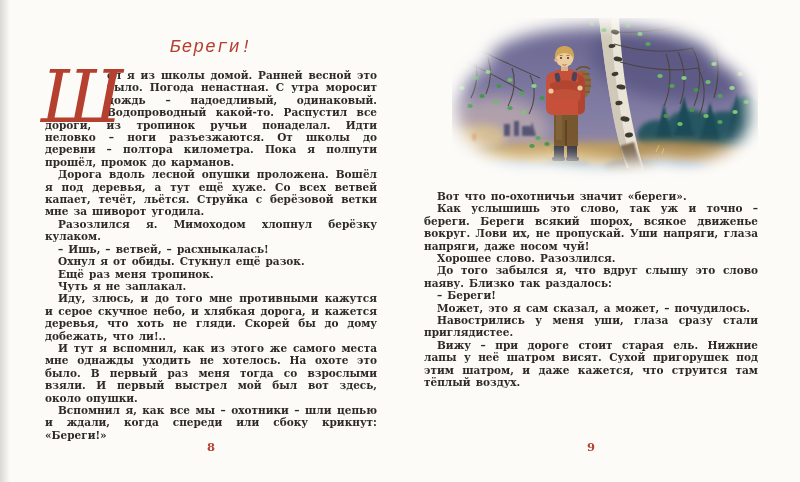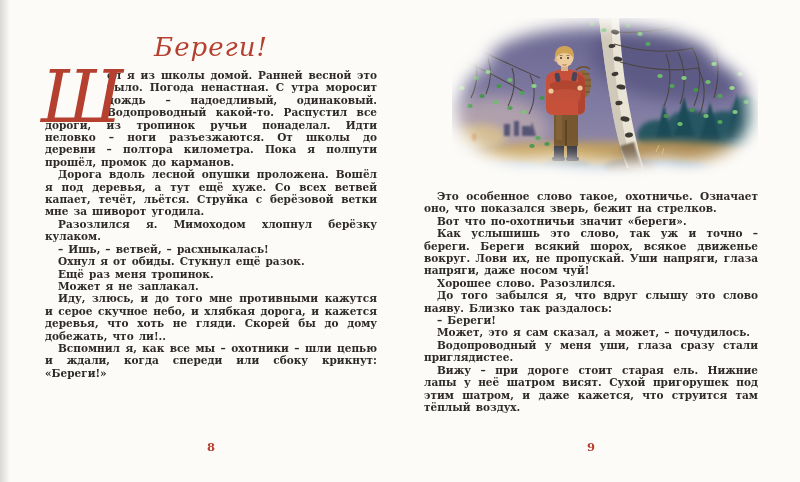--- a/index.html
+++ b/index.html
@@ -9,22 +9,22 @@
     position:relative; width:800px; height:482px; overflow:hidden;
     background:var(--paper);
     font-family:"DejaVu Serif","Liberation Serif",serif;
   }
   .page-edge-left{
     position:absolute; left:0; top:0; width:10px; height:482px;
     background:linear-gradient(90deg, rgba(190,188,184,.55), rgba(190,188,184,0));
   }
   .story-title{
     position:absolute; left:45px; top:32px; width:332px;
-    text-align:center; font-style:italic; font-size:26px; line-height:30px;
-    color:var(--accent-red); letter-spacing:1px;
+    text-align:center; font-style:italic; font-size:18px; line-height:30px;
+    color:var(--accent-red); letter-spacing:1px;font-family:Liberation Mono, monospace;
   }
   .col{
     position:absolute; width:332px;
     font-size:10.5px; line-height:12.4px; font-weight:bold;
     color:var(--ink); text-align:justify; word-spacing:1.4px;
   }
   .col-left{ left:45px; top:69px; }
   .col-right{ left:424px; top:190px; width:334px; }
   .col p{ text-indent:13px; }
   .col p.no-indent{ text-indent:0; }
@@ -53,22 +53,23 @@
   <p class="no-indent" style="position:relative;">
     <span class="dc">
         <b>Ш</b>
       </span><span>ёл я из школы домой. Ранней весной это было. Погода ненастная. С утра моросит дождь – надоедливый, одинаковый. Водопроводный какой-то. Распустил все дороги, из тропинок ручьи понаделал. Идти неловко – ноги разъезжаются. От школы до деревни – полтора километра. Пока я полпути прошёл, промок до карманов.</span>
   </p>
   <p>Дорога вдоль лесной опушки проложена. Вошёл я под деревья, а тут ещё хуже. Со всех ветвей капает, течёт, льётся. Струйка с берёзовой ветки мне за шиворот угодила.</p>
   <p>Разозлился я. Мимоходом хлопнул берёзку кулаком.</p>
   <p>– Ишь, – ветвей, – расхныкалась!</p>
   <p>Охнул я от обиды. Стукнул ещё разок.</p>
   <p>Ещё раз меня тропинок.</p>
-  <p>Может я не заплакал.</p>
+  <p>Чуть я не заплакал.</p>
   <p>Иду, злюсь, и до того мне противными кажутся и серое скучное небо, и хлябкая дорога, и кажется деревья, что хоть не гляди. Скорей бы до дому добежать, что ли!..</p>
+  <p>И тут я вспомнил, как из этого же самого места мне однажды уходить не хотелось. На охоте это было. В первый раз меня тогда со взрослыми взяли. И первый выстрел мой был вот здесь, около опушки.</p>
   <p>Вспомнил я, как все мы – охотники – шли цепью и ждали, когда спереди или сбоку крикнут: «Береги!»</p>
 </div>
 <div class="pageno pageno-left">8</div>
 
 <svg class="illo" viewBox="0 0 306 166" xmlns="http://www.w3.org/2000/svg">
   <defs>
     <linearGradient id="sky" x1="0" y1="0" x2="0" y2="1">
       <stop offset="0" stop-color="#67648f"></stop>
       <stop offset="0.55" stop-color="#817ca3"></stop>
       <stop offset="1" stop-color="#9b92ab"></stop>
@@ -249,23 +250,22 @@
       <g stroke="#8a6a3e" stroke-width=".8">
           <path d="M107.5,37.5 h3"></path>
           <path d="M114.5,37.5 h3"></path>
         </g>
       <path d="M110.5,46.5 q2,1.5 4,0" stroke="#a5643f" stroke-width=".9" fill="none"></path>
     </g>
   </g>
 </svg>
 
 <div class="col col-right">
-  <p>Это особенное слово такое, охотничье. Означает оно, что показался зверь, бежит на стрелков.</p>
   <p>Вот что по-охотничьи значит «береги».</p>
   <p>Как услышишь это слово, так уж и точно – береги. Береги всякий шорох, всякое движенье вокруг. Лови их, не пропускай. Уши напряги, глаза напряги, даже носом чуй!</p>
   <p>Хорошее слово. Разозлился.</p>
   <p>До того забылся я, что вдруг слышу это слово наяву. Близко так раздалось:</p>
   <p>– Береги!</p>
   <p>Может, это я сам сказал, а может, – почудилось.</p>
-  <p>Водопроводный у меня уши, глаза сразу стали приглядистее.</p>
+  <p>Навострились у меня уши, глаза сразу стали приглядистее.</p>
   <p>Вижу – при дороге стоит старая ель. Нижние лапы у неё шатром висят. Сухой пригорушек под этим шатром, и даже кажется, что струится там тёплый воздух.</p>
 </div>
 <div class="pageno pageno-right">9</div>
 
 </body></html>

